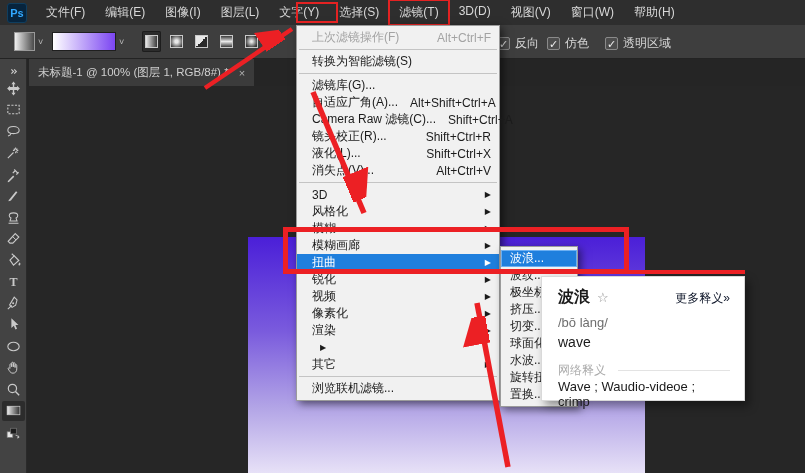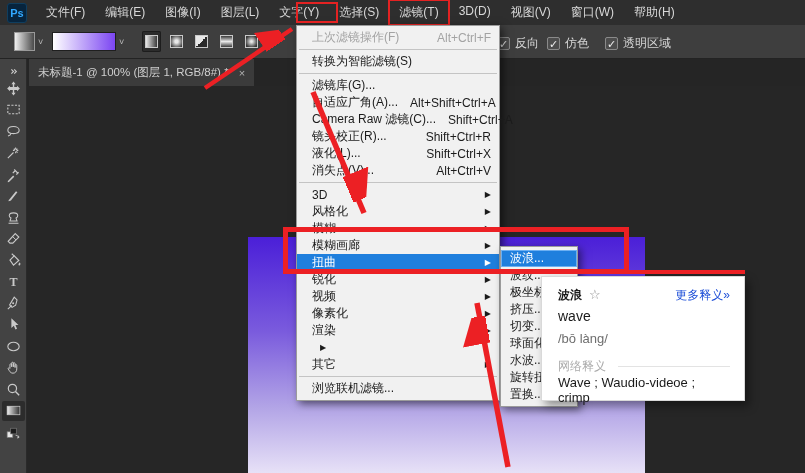--- a/index.html
+++ b/index.html
@@ -76,23 +76,23 @@
   .srow { height:17px; display:flex; align-items:center; padding:0 4px 0 9px;
     font-size:12px; color:#1b1b1b; white-space:nowrap; overflow:hidden; }
   .srow.selected { background:#1f7fdd; color:#fff;
     box-shadow:inset 0 0 0 1px #6db0f2; }
 
   
   #dict-popup { position:absolute; left:541px; top:276px; width:204px; height:125px;
     background:#ffffff; border:1px solid #d9d9d9;
     box-shadow:4px 5px 9px rgba(0,0,0,.4); z-index:60; padding:10px 14px 0 16px; }
   #dict-head { display:flex; align-items:baseline; }
-  #dict-word { font-size:12px; font-weight:bold; color:#1a1a1a; }
+  #dict-word { font-size:16px; font-weight:bold; color:#1a1a1a; }
   #dict-star { font-size:13px; color:#8f8f8f; margin-left:7px; flex:1 1 auto; }
-  #dict-more { font-size:12px; color:#1d4ed8; }
+  #dict-more { font-size:12px; color:#0f172a; }
   #dict-pinyin { font-size:13px; color:#6e6e6e; margin-top:7px; }
   #dict-trans { font-size:14px; color:#1a1a1a; margin-top:4px; }
   #dict-sec { display:flex; align-items:center; margin-top:12px; gap:12px; }
   #dict-sec-label { font-size:12px; color:#ababab; white-space:nowrap; }
   #dict-sec-rule { flex:1 1 auto; height:1px; background:#e3e3e3; }
   #dict-web { font-size:13px; color:#1a1a1a; }
 
   
   #red-rect-menu { position:absolute; left:296px; top:2px; width:42px; height:21px;
     border:2px solid #e42222; z-index:80; }
@@ -375,22 +375,22 @@
       <div class="srow">旋转扭曲...</div>
       <div class="srow">置换...</div>
     </div>
 
   <div id="dict-popup">
     <div id="dict-head">
       <span id="dict-word">波浪</span>
       <span id="dict-star">☆</span>
       <span id="dict-more">更多释义»</span>
     </div>
+    <div id="dict-pinyin">/bō làng/</div>
     <div id="dict-trans">wave</div>
-    <div id="dict-pinyin">/bō làng/</div>
     <div id="dict-sec">
       <span id="dict-sec-label">网络释义</span>
       <span id="dict-sec-rule"></span>
     </div>
     <div id="dict-web">Wave ; Waudio-videoe ; crimp</div>
   </div>
 
   <div id="red-rect-menu"></div>
   <div id="red-rect-distort"></div>
   <div id="red-seg"></div>

